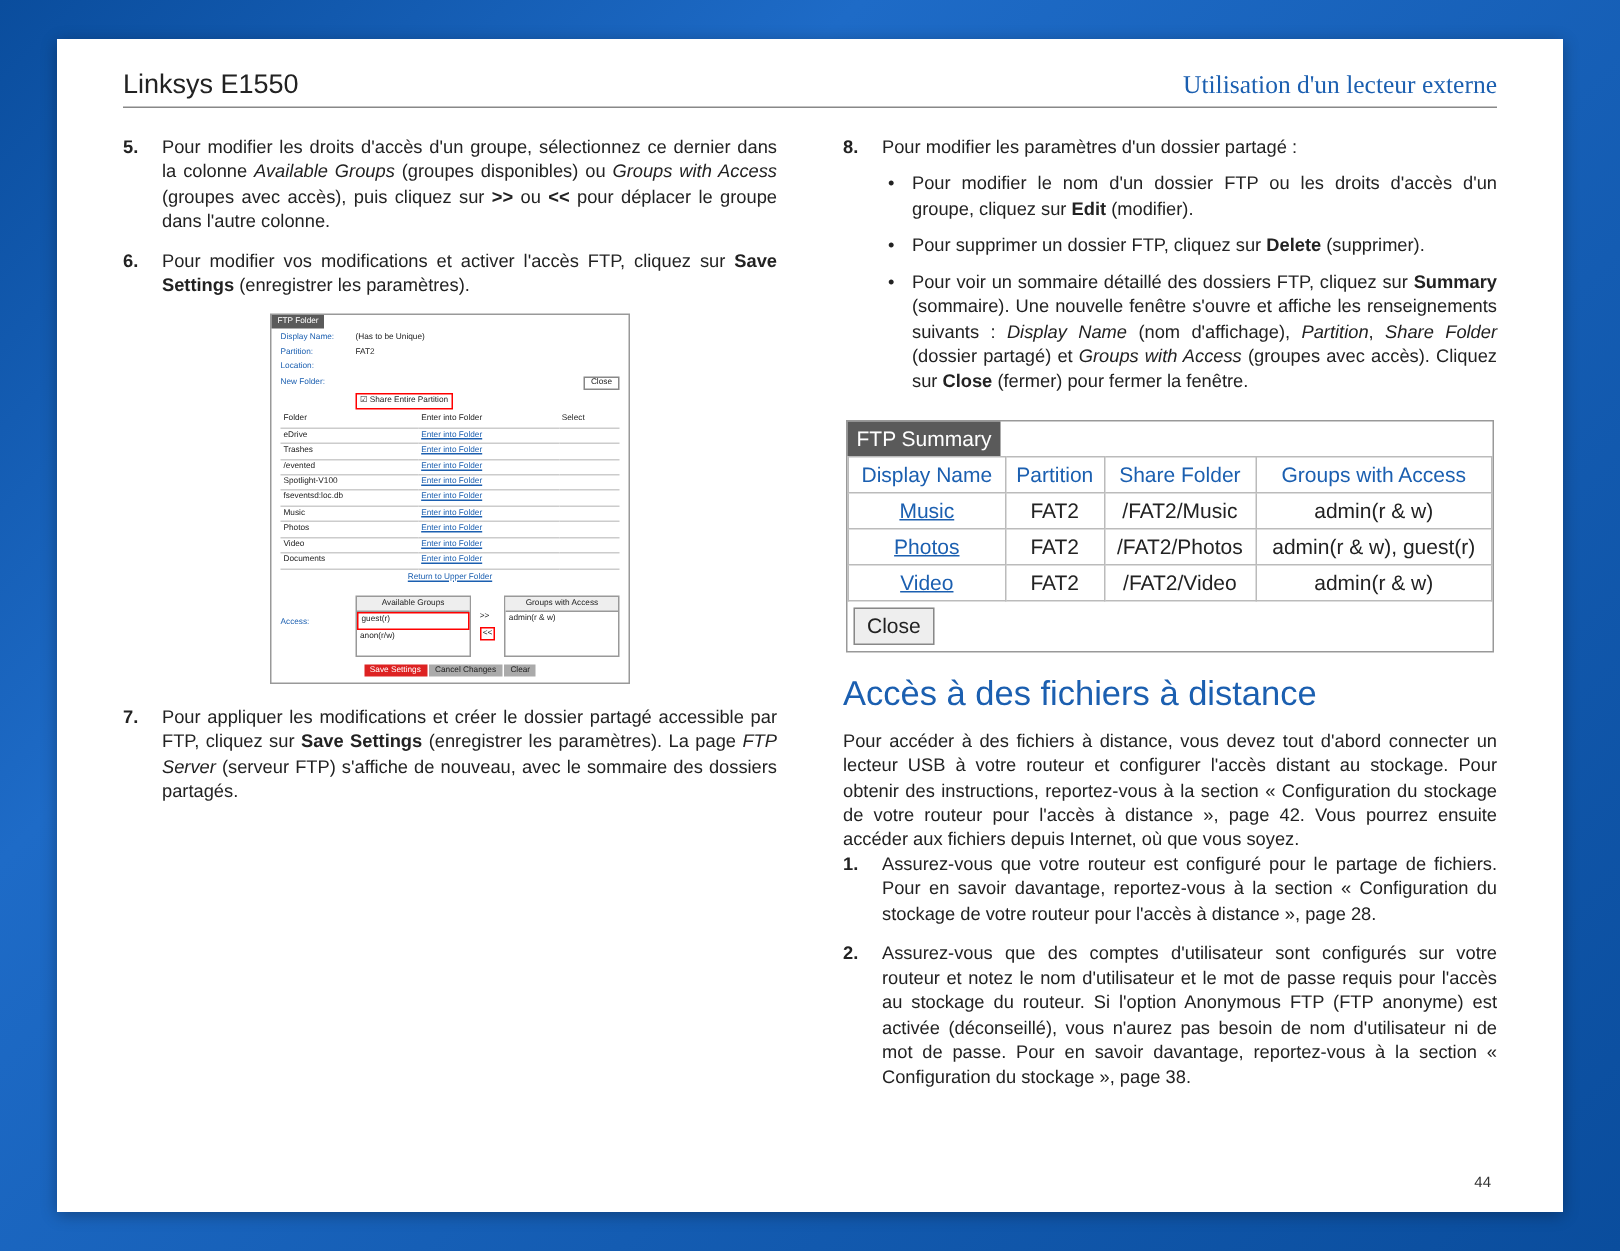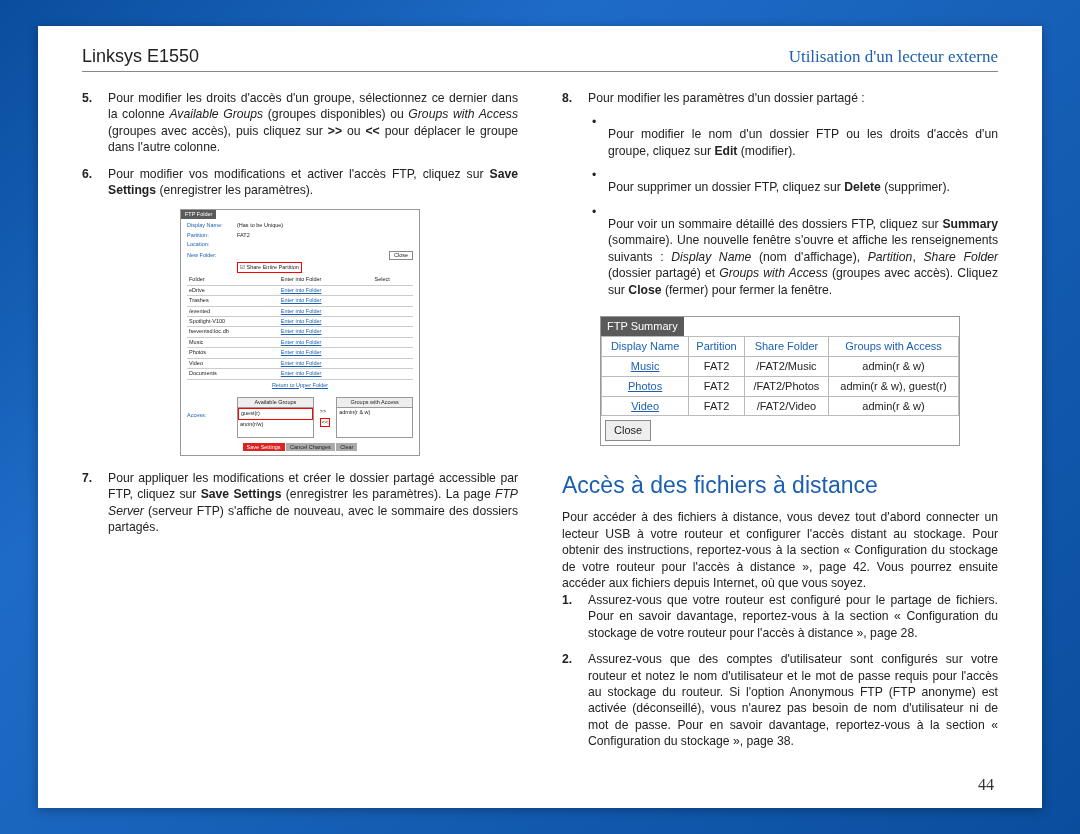--- a/index.html
+++ b/index.html
@@ -43,21 +43,21 @@
     line-height: 1.35;
   }
   .col { flex: 1; }
   ol { list-style: none; }
   ol li { display: flex; margin-bottom: 10px; text-align: justify; }
   ol li .num { font-weight: bold; min-width: 26px; }
   ol li .txt { flex: 1; }
   .sub-bullets { margin-top: 8px; }
   .sub-bullets .b { display: flex; margin-bottom: 8px; text-align: justify; }
   .sub-bullets .b .dot { min-width: 20px; text-align: left; padding-left: 4px; }
-  .sub-bullets .b .txt { flex: 1; margin-top: 12px; }
+  .sub-bullets .b .txt { flex: 1; }
   .italic { font-style: italic; }
   .bold { font-weight: bold; }
   .screenshot1 {
     margin: 10px auto 14px auto;
     width: 240px;
     border: 1px solid #999;
     font-size: 5.5px;
     background: #fff;
   }
   .screenshot1 .tab { background: #5a5a5a; color: #fff; display: inline-block; padding: 1px 4px; }
@@ -74,34 +74,34 @@
   .screenshot1 .access-col { flex: 1; border: 1px solid #999; }
   .screenshot1 .access-col .hdr { background: #eee; text-align: center; padding: 1px; border-bottom: 1px solid #999; }
   .screenshot1 .access-col .item { padding: 1px 2px; min-height: 8px; }
   .screenshot1 .red-sel { border: 1px solid red; }
   .screenshot1 .arrows { display: flex; flex-direction: column; justify-content: center; gap: 2px; }
   .screenshot1 .arrows .red-btn { border: 1px solid red; padding: 0 1px; }
   .screenshot1 .btns { text-align: center; margin-top: 6px; }
   .screenshot1 .btn-save { background: #d22; color: #fff; padding: 1px 4px; }
   .screenshot1 .btn-other { background: #aaa; color: #222; padding: 1px 4px; }
   .screenshot2 {
-    margin: 10px auto 24px auto;
-    width: 360px;
+    margin: 10px auto 12px auto;
+    width: 432px;
     border: 1px solid #999;
-    font-size: 11px;
+    font-size: 14px;
   }
   .screenshot2 .tab { background: #5a5a5a; color: #fff; display: inline-block; padding: 2px 6px; }
   .screenshot2 table { width: 100%; border-collapse: collapse; }
   .screenshot2 th, .screenshot2 td { border: 1px solid #bbb; padding: 2px 4px; text-align: center; }
   .screenshot2 th { color: #1b5fb0; font-weight: normal; }
   .screenshot2 td.link { color: #1b5fb0; text-decoration: underline; }
   .screenshot2 .close { border: 1px solid #888; background: #eee; padding: 2px 8px; margin: 4px; display: inline-block; }
   .section-title { font-size: 23px; color: #1b5fb0; font-weight: 400; margin-bottom: 8px; margin-top: 8px; }
   .subtitle { font-weight: bold; margin: 14px 0 8px 0; }
-  .page-num { position: absolute; bottom: 14px; right: 48px; font-size: 16px; color: #333; font-family: Liberation Serif, serif; }
+  .page-num { position: absolute; bottom: 14px; right: 48px; font-size: 10px; color: #333; }
 </style>
 </head>
 <body>
 
 <div class="page">
   <div class="page-header">
     <div class="hdr-left">Linksys E1550</div>
     <div class="hdr-right">Utilisation d'un lecteur externe</div>
   </div>
 

